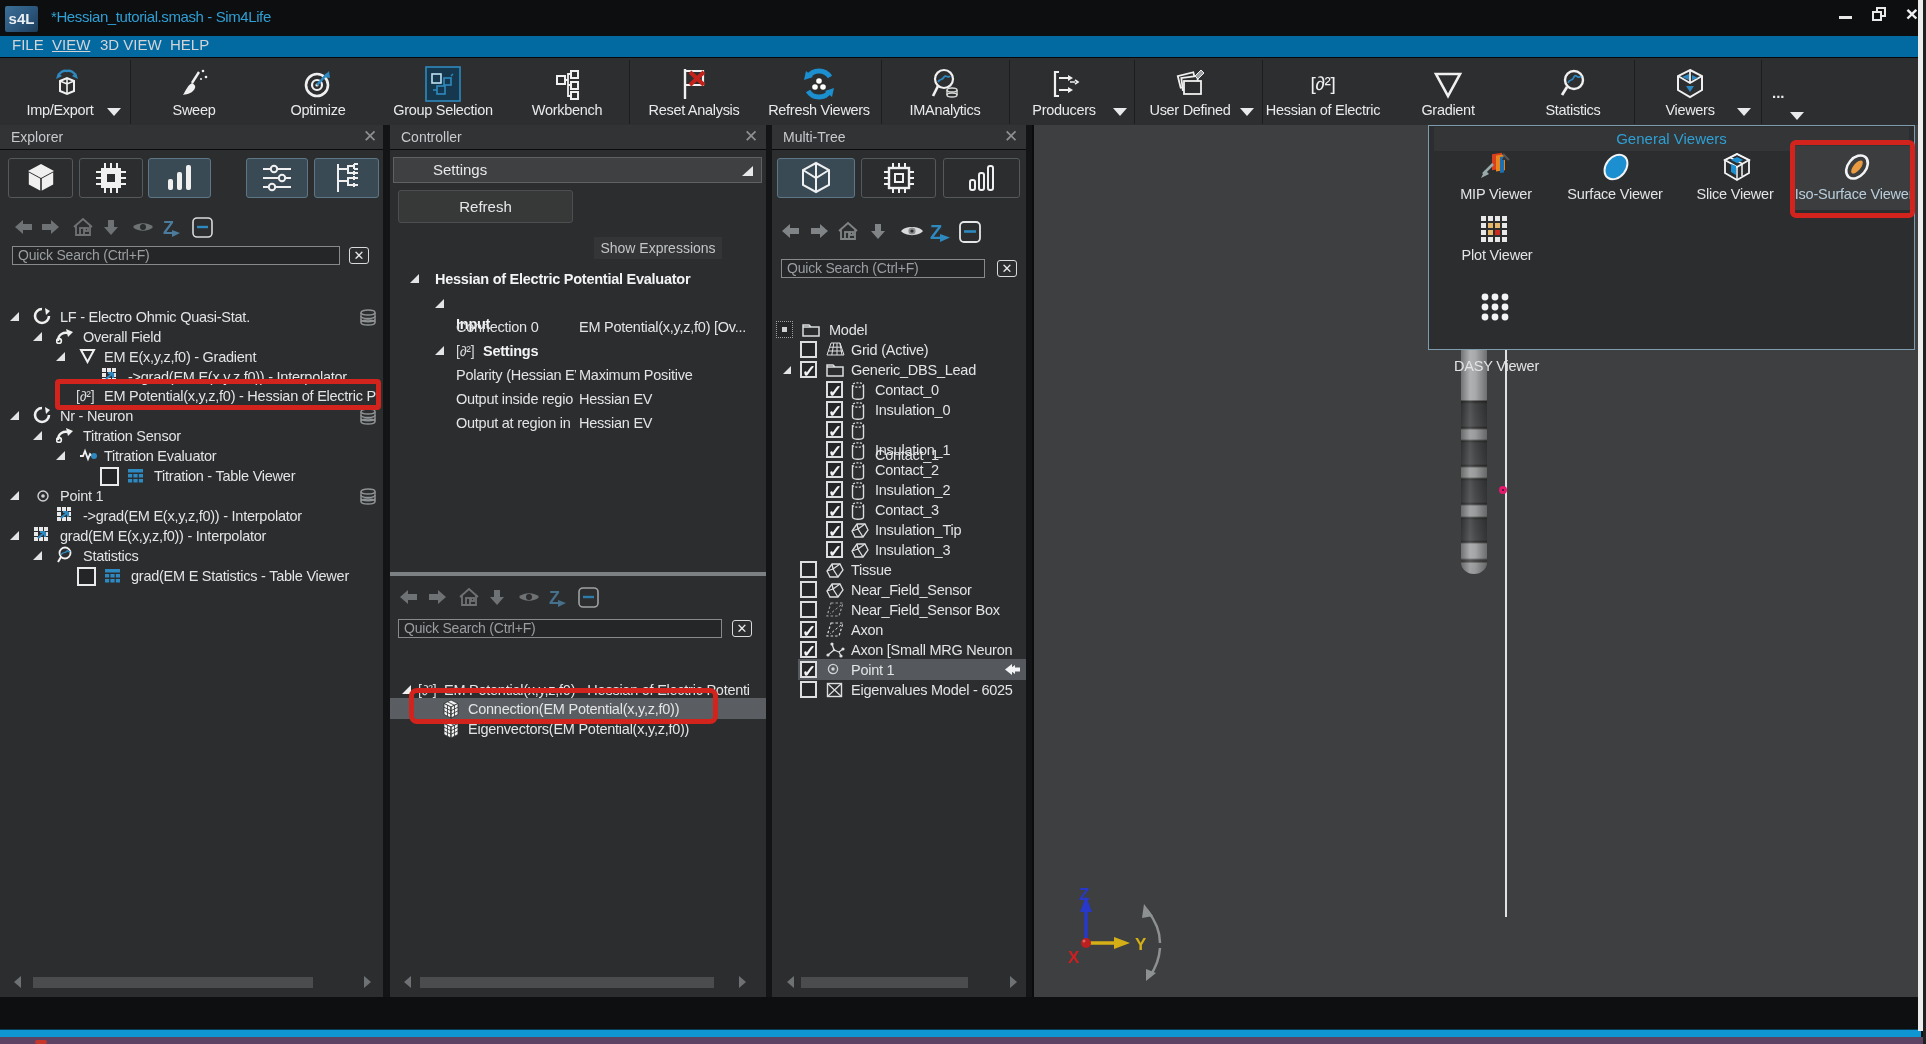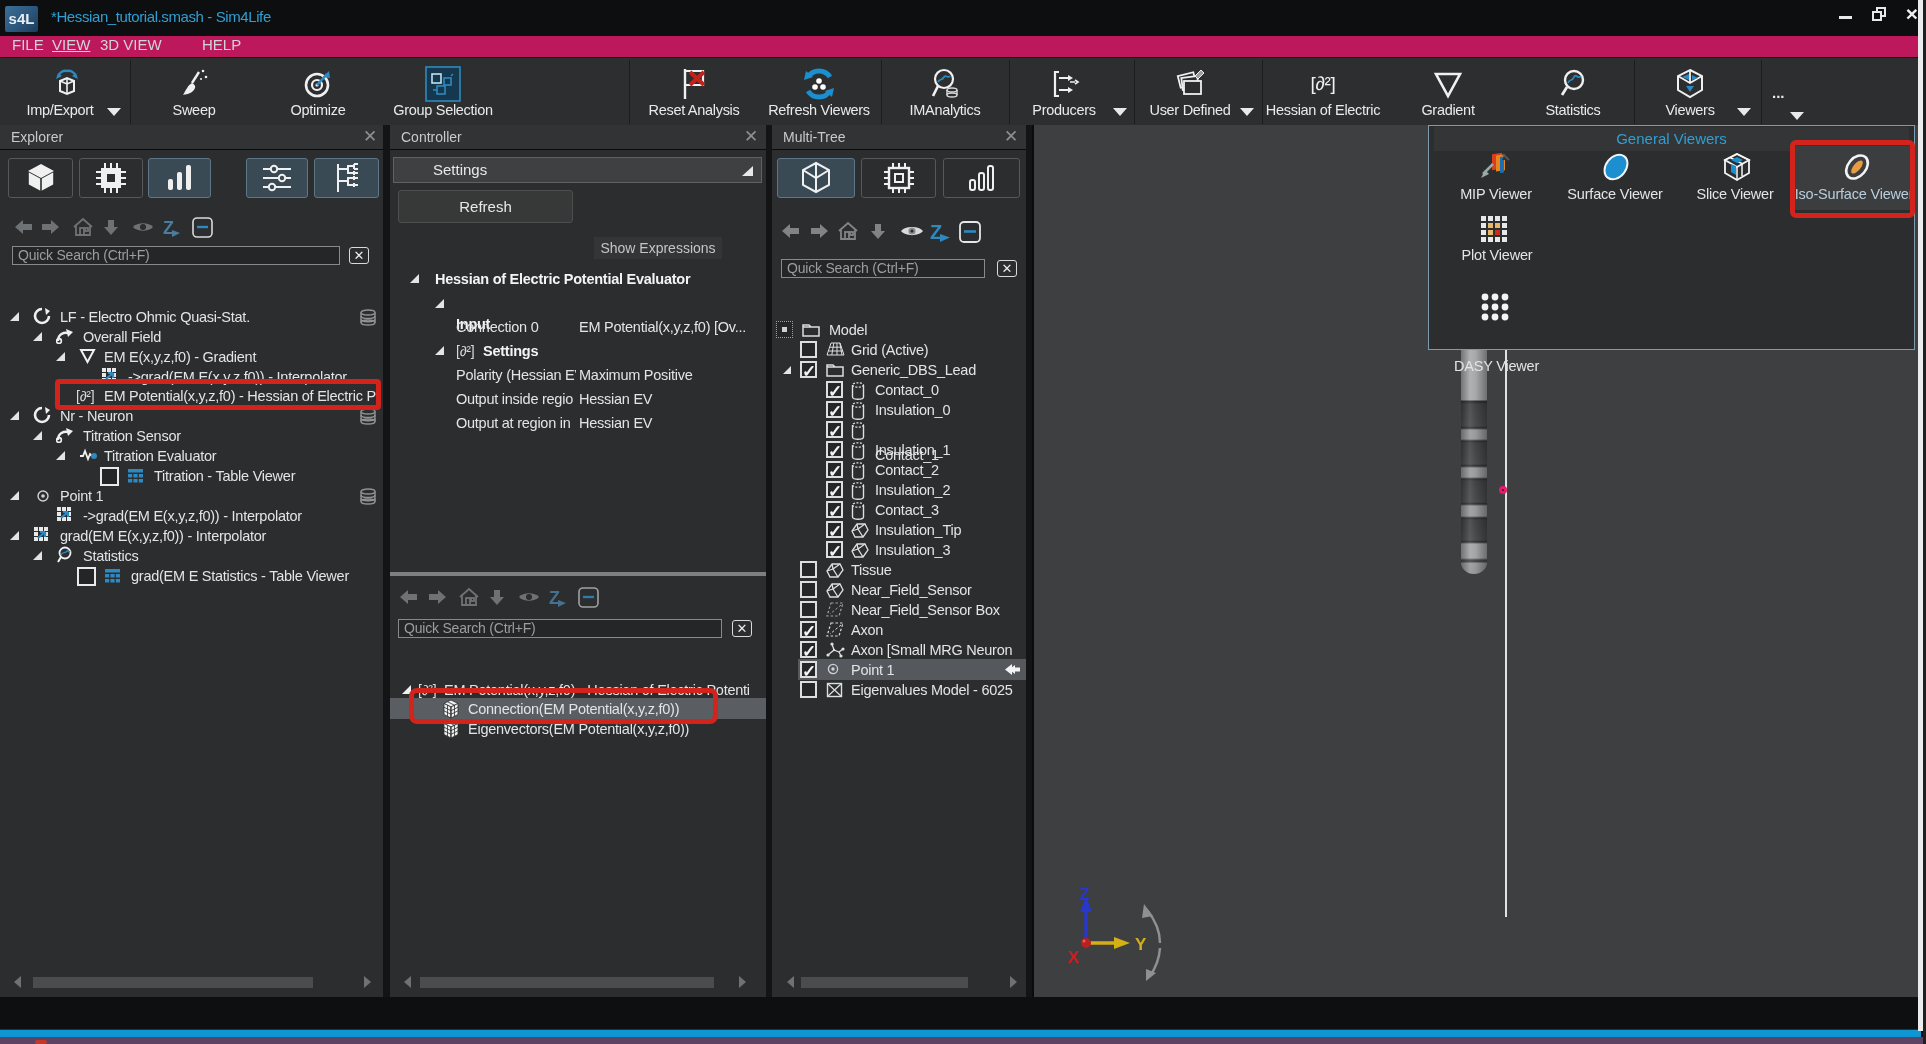--- a/index.html
+++ b/index.html
@@ -3,21 +3,21 @@
 <meta charset="utf-8">
 <style>
 * { margin:0; padding:0; box-sizing:border-box; }
 html,body { width:1926px; height:1044px; overflow:hidden; background:#0e0f11; font-family:"Liberation Sans", sans-serif; }
 #app { position:relative; width:1926px; height:1044px; background:#0e0f11; }
 .abs { position:absolute; }
 
 #titlebar { left:0; top:0; width:1926px; height:36px; background:#0d0e10; }
 #logo { left:5px; top:6px; width:33px; height:26px; background:linear-gradient(135deg,#3c6f96 0%,#2b567c 55%,#1d3c58 100%); border-radius:2px; color:#e8eef2; font-size:15px; font-weight:bold; text-align:center; line-height:26px; letter-spacing:0px; }
 #title { left:51px; top:8px; color:#2f9fd4; font-size:15px; letter-spacing:-0.4px; }
-#menubar { left:0; top:36px; width:1926px; height:21px; background:#be185d; color:#d2d4d6; font-size:15px; }
+#menubar { left:0; top:36px; width:1926px; height:21px; background:#0369a1; color:#d2d4d6; font-size:15px; }
 .menuitem { position:absolute; top:0px; }
 
 #toolbar { left:0; top:57px; width:1926px; height:68px; background:#2d2e30; border-top:1px solid #070809; }
 .tbitem { position:absolute; top:0; height:68px; color:#e8eaeb; font-size:14.5px; letter-spacing:-0.3px; }
 .tbicon { position:absolute; top:8px; left:0; right:0; height:36px; display:flex; align-items:center; justify-content:center; }
 .tblabel { position:absolute; top:44px; left:0; right:0; text-align:center; white-space:nowrap; }
 .tbsep { position:absolute; top:2px; width:1px; height:64px; background:#1c1d1e; }
 .tbarrow { position:absolute; top:50px; width:0; height:0; border-left:7px solid transparent; border-right:7px solid transparent; border-top:8px solid #e8eaeb; }
 
 .panel { position:absolute; top:125px; height:872px; background:#2b2d2e; }
@@ -66,21 +66,21 @@
     <div class="abs" style="left:0;top:4px;width:10px;height:10px;border:2px solid #e8e8e8;background:#0d0e10;"></div>
   </div>
   <div class="abs" style="left:1903px;top:5px;width:18px;height:18px;color:#f0f0f0;font-size:21px;font-weight:bold;line-height:17px;text-align:center;">×</div>
   <div class="abs" style="left:1918px;top:0;width:5px;height:1031px;background:#ececec;z-index:40;"></div>
   <div class="abs" style="left:1923px;top:0;width:3px;height:1044px;background:#1e2022;z-index:40;"></div>
 
   <div id="menubar" class="abs">
     <span class="menuitem" style="left:12px;">FILE</span>
     <span class="menuitem" style="left:52px;text-decoration:underline;">VIEW</span>
     <span class="menuitem" style="left:100px;">3D VIEW</span>
-    <span class="menuitem" style="left:170px;margin-left:32px;">HELP</span>
+    <span class="menuitem" style="left:170px;">HELP</span>
   </div>
 
   <div id="toolbar" class="abs">
     <div class="tbsep" style="left:130px"></div>
     <div class="tbsep" style="left:629px"></div>
     <div class="tbsep" style="left:881px"></div>
     <div class="tbsep" style="left:1009px"></div>
     <div class="tbsep" style="left:1134px"></div>
     <div class="tbsep" style="left:1262px"></div>
     <div class="tbsep" style="left:1634px"></div>
@@ -131,20 +131,32 @@
         <rect x="2" y="2" width="34" height="34" fill="#16384e" stroke="#2e89c0" stroke-width="1.6"></rect>
         <rect x="8" y="9" width="9" height="9" fill="none" stroke="#bfe0f0" stroke-width="1.6"></rect>
         <rect x="20" y="13" width="7" height="7" fill="none" stroke="#2e89c0" stroke-width="1.6"></rect>
         <rect x="13" y="21" width="8" height="8" fill="none" stroke="#2e89c0" stroke-width="1.6"></rect>
         <path d="M9 25 L13 25 M27 11 L29 9" stroke="#2e89c0" stroke-width="1.4"></path>
       </svg>
         </div>
       <div class="tblabel">Group Selection</div>
     </div>
 
+    <div class="tbitem" style="left:506px;width:122px;">
+      <div class="tbicon">
+          <svg width="36" height="36" viewBox="0 0 36 36">
+        <rect x="8" y="10" width="8" height="8" fill="none" stroke="#f0f0f0" stroke-width="2"></rect>
+        <rect x="22" y="5" width="7" height="7" fill="none" stroke="#f0f0f0" stroke-width="2"></rect>
+        <rect x="22" y="16" width="7" height="7" fill="none" stroke="#f0f0f0" stroke-width="2"></rect>
+        <rect x="22" y="26" width="7" height="7" fill="none" stroke="#f0f0f0" stroke-width="2"></rect>
+        <path d="M16 14 L19 14 L19 8 L22 8 M19 14 L19 30 L22 30 M19 19 L22 19" fill="none" stroke="#f0f0f0" stroke-width="1.8"></path>
+      </svg>
+        </div>
+      <div class="tblabel">Workbench</div>
+    </div>
 
     <div class="tbitem" style="left:631px;width:126px;">
       <div class="tbicon">
           <svg width="36" height="36" viewBox="0 0 36 36">
         <path d="M9 3 L9 33" stroke="#f0f0f0" stroke-width="2.4"></path>
         <path d="M9 5 L27 5 L27 19 L9 19" fill="none" stroke="#f0f0f0" stroke-width="2.2"></path>
         <path d="M14 6 L28 19 M28 6 L14 19" stroke="#c4211a" stroke-width="4"></path>
       </svg>
         </div>
       <div class="tblabel">Reset Analysis</div>

